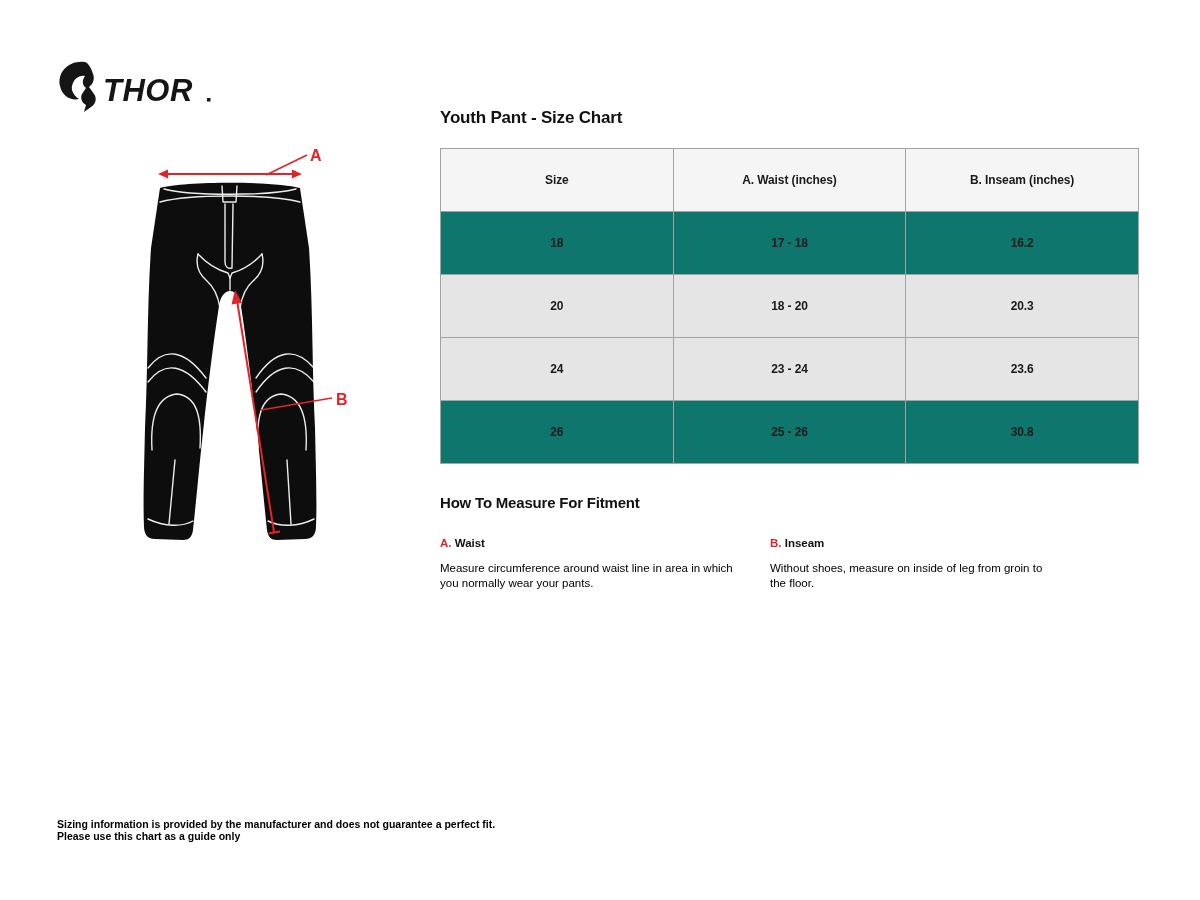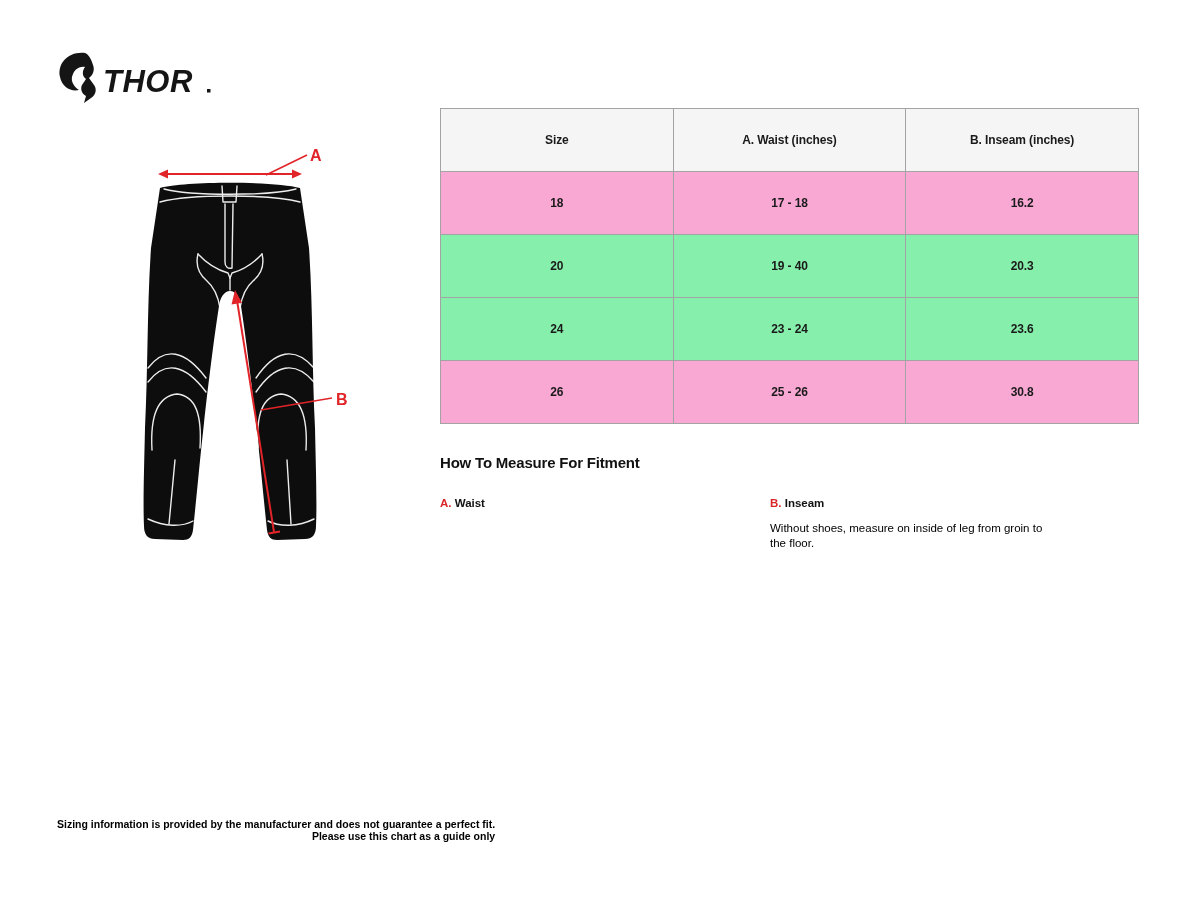--- a/index.html
+++ b/index.html
@@ -11,21 +11,21 @@
     width: 1200px;
     height: 900px;
     background: #ffffff;
     overflow: hidden;
   }
 
   
   .logo {
     position: absolute;
     left: 55px;
-    top: 51px;
+    top: 60px;
     width: 170px;
     height: 56px;
   }
 
   
   .diagram {
     position: absolute;
     left: 60px;
     top: 128px;
     width: 360px;
@@ -56,22 +56,22 @@
     border: 1px solid #a3a3a3;
     height: 63px;
     text-align: center;
     vertical-align: middle;
     font-size: 12px;
     font-weight: 700;
     letter-spacing: -0.1px;
     color: #1a1a1a;
   }
   table.size-table th { background: #f5f5f5; }
-  table.size-table tr.alt td { background: #f9a8d4; }
-  table.size-table tr.plain td { background: #86efac; }
+  table.size-table tr.alt td { background: #0f766e; }
+  table.size-table tr.plain td { background: #e5e5e5; }
 
   .measure {
     margin-top: 30px;
   }
   .measure-title {
     font-size: 15px;
     font-weight: 700;
     letter-spacing: -0.2px;
     margin-bottom: 26px;
   }
@@ -95,21 +95,20 @@
 
   
   .footer {
     position: absolute;
     left: 57px;
     top: 818px;
     font-size: 10.5px;
     font-weight: 700;
     line-height: 1.18;
     color: #000;
-    text-align: right;
   }
 </style>
 </head>
 <body>
 
 <div class="page">
 
   <div class="logo">
     <svg width="170" height="56" viewBox="0 0 170 56">
       <g fill="#151515">
@@ -196,38 +195,39 @@
 
         <line x1="201" y1="282" x2="272" y2="270" stroke-width="1.6"></line>
 
         <text x="250" y="33" font-family="Liberation Sans, sans-serif" font-size="16" font-weight="bold" stroke="none">A</text>
         <text x="276" y="277" font-family="Liberation Sans, sans-serif" font-size="16" font-weight="bold" stroke="none">B</text>
       </g>
     </svg>
   </div>
 
   <div class="content">
+    <div class="chart-title">Youth Pant - Size Chart</div>
 
     <table class="size-table">
       <thead>
         <tr>
           <th>Size</th>
           <th>A. Waist (inches)</th>
           <th>B. Inseam (inches)</th>
         </tr>
       </thead>
       <tbody>
         <tr class="alt">
           <td>18</td>
           <td>17 - 18</td>
           <td>16.2</td>
         </tr>
         <tr class="plain">
           <td>20</td>
-          <td>19 - 40</td>
+          <td>18 - 20</td>
           <td>20.3</td>
         </tr>
         <tr class="plain">
           <td>24</td>
           <td>23 - 24</td>
           <td>23.6</td>
         </tr>
         <tr class="alt">
           <td>26</td>
           <td>25 - 26</td>
@@ -237,20 +237,22 @@
     </table>
 
     <div class="measure">
       <div class="measure-title">How To Measure For Fitment</div>
       <div class="measure-cols">
         <div class="measure-col">
           <div class="measure-heading">
             <span class="prefix">A.</span>
             <span>Waist</span>
           </div>
+          <div class="measure-desc">Measure circumference around waist line in area in which
+you normally wear your pants.</div>
         </div>
         <div class="measure-col">
           <div class="measure-heading">
             <span class="prefix">B.</span>
             <span>Inseam</span>
           </div>
           <div class="measure-desc">Without shoes, measure on inside of leg from groin to
 the floor.</div>
         </div>
       </div>

